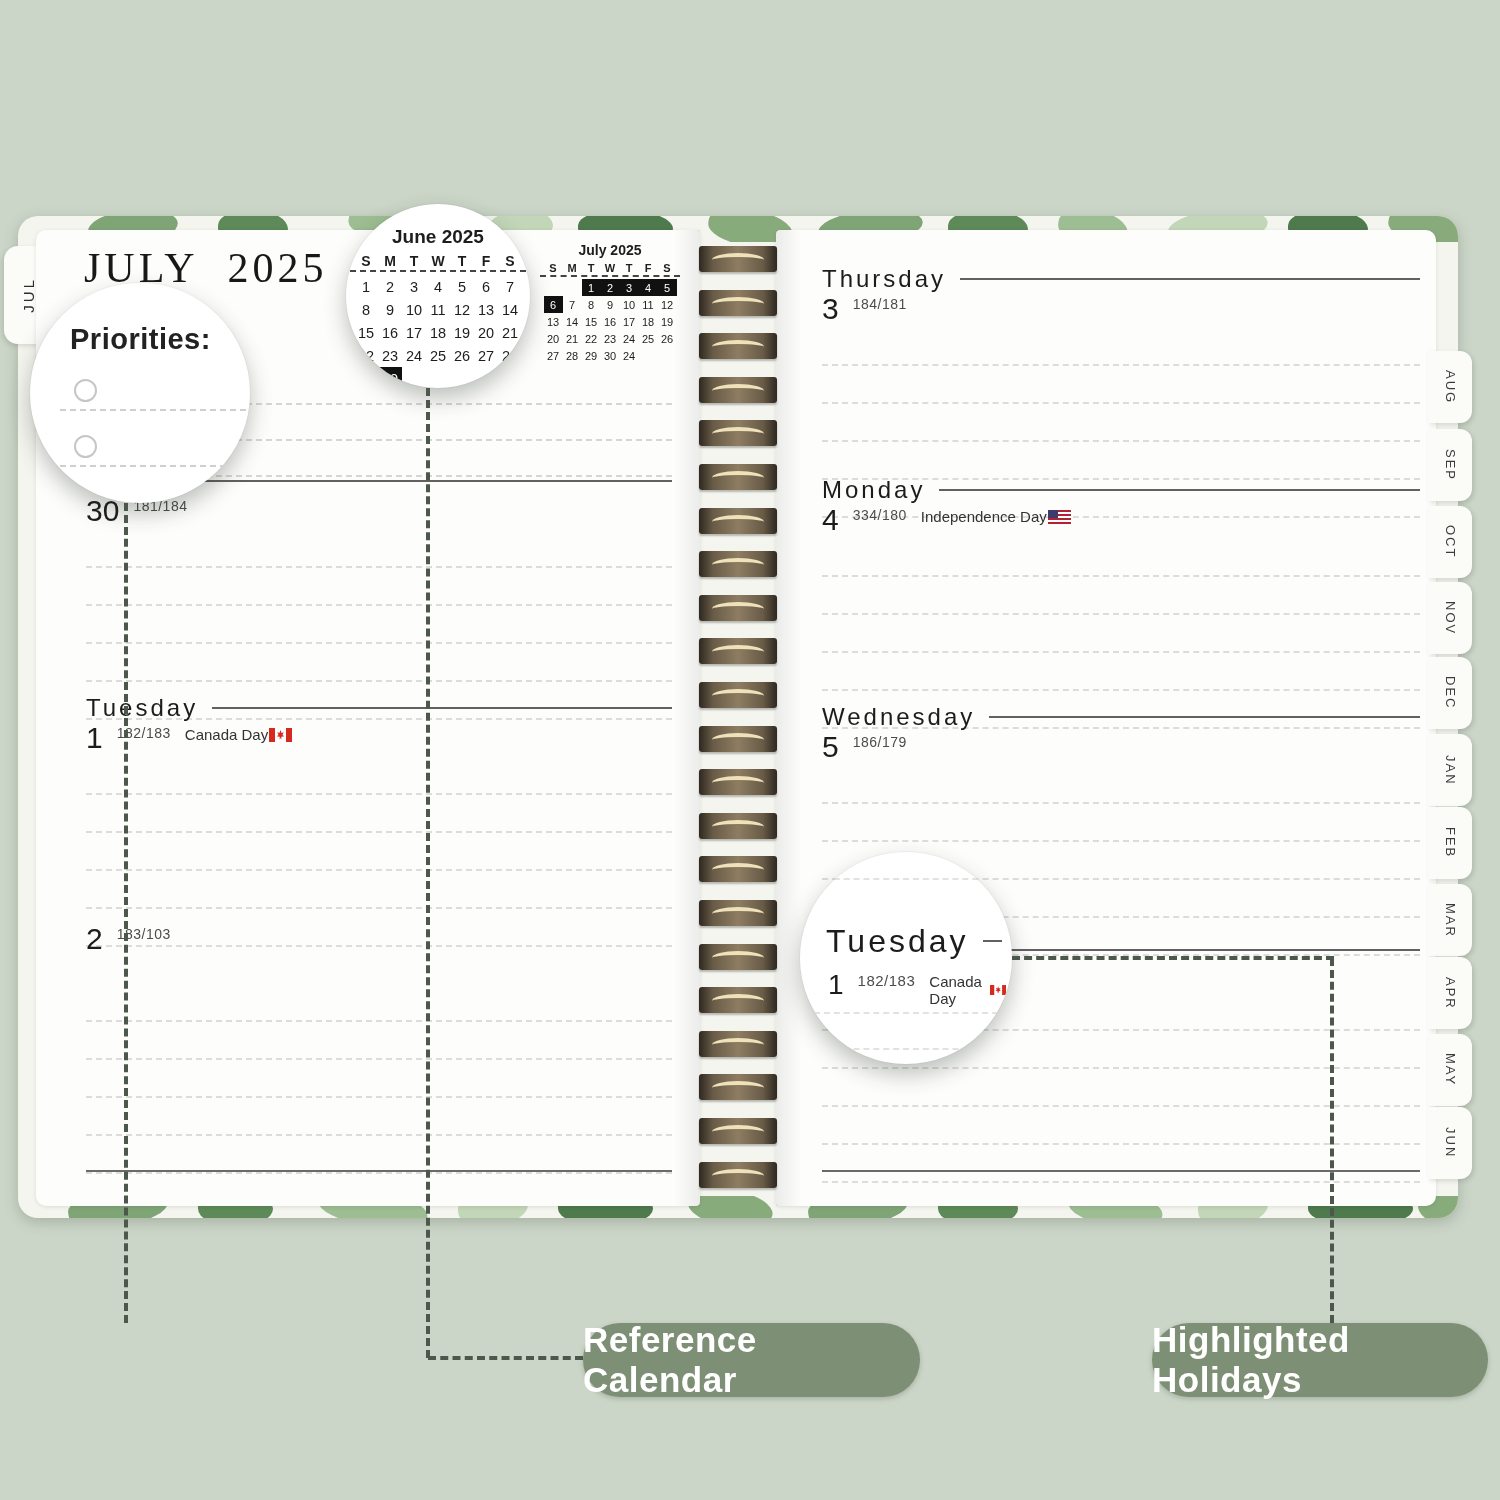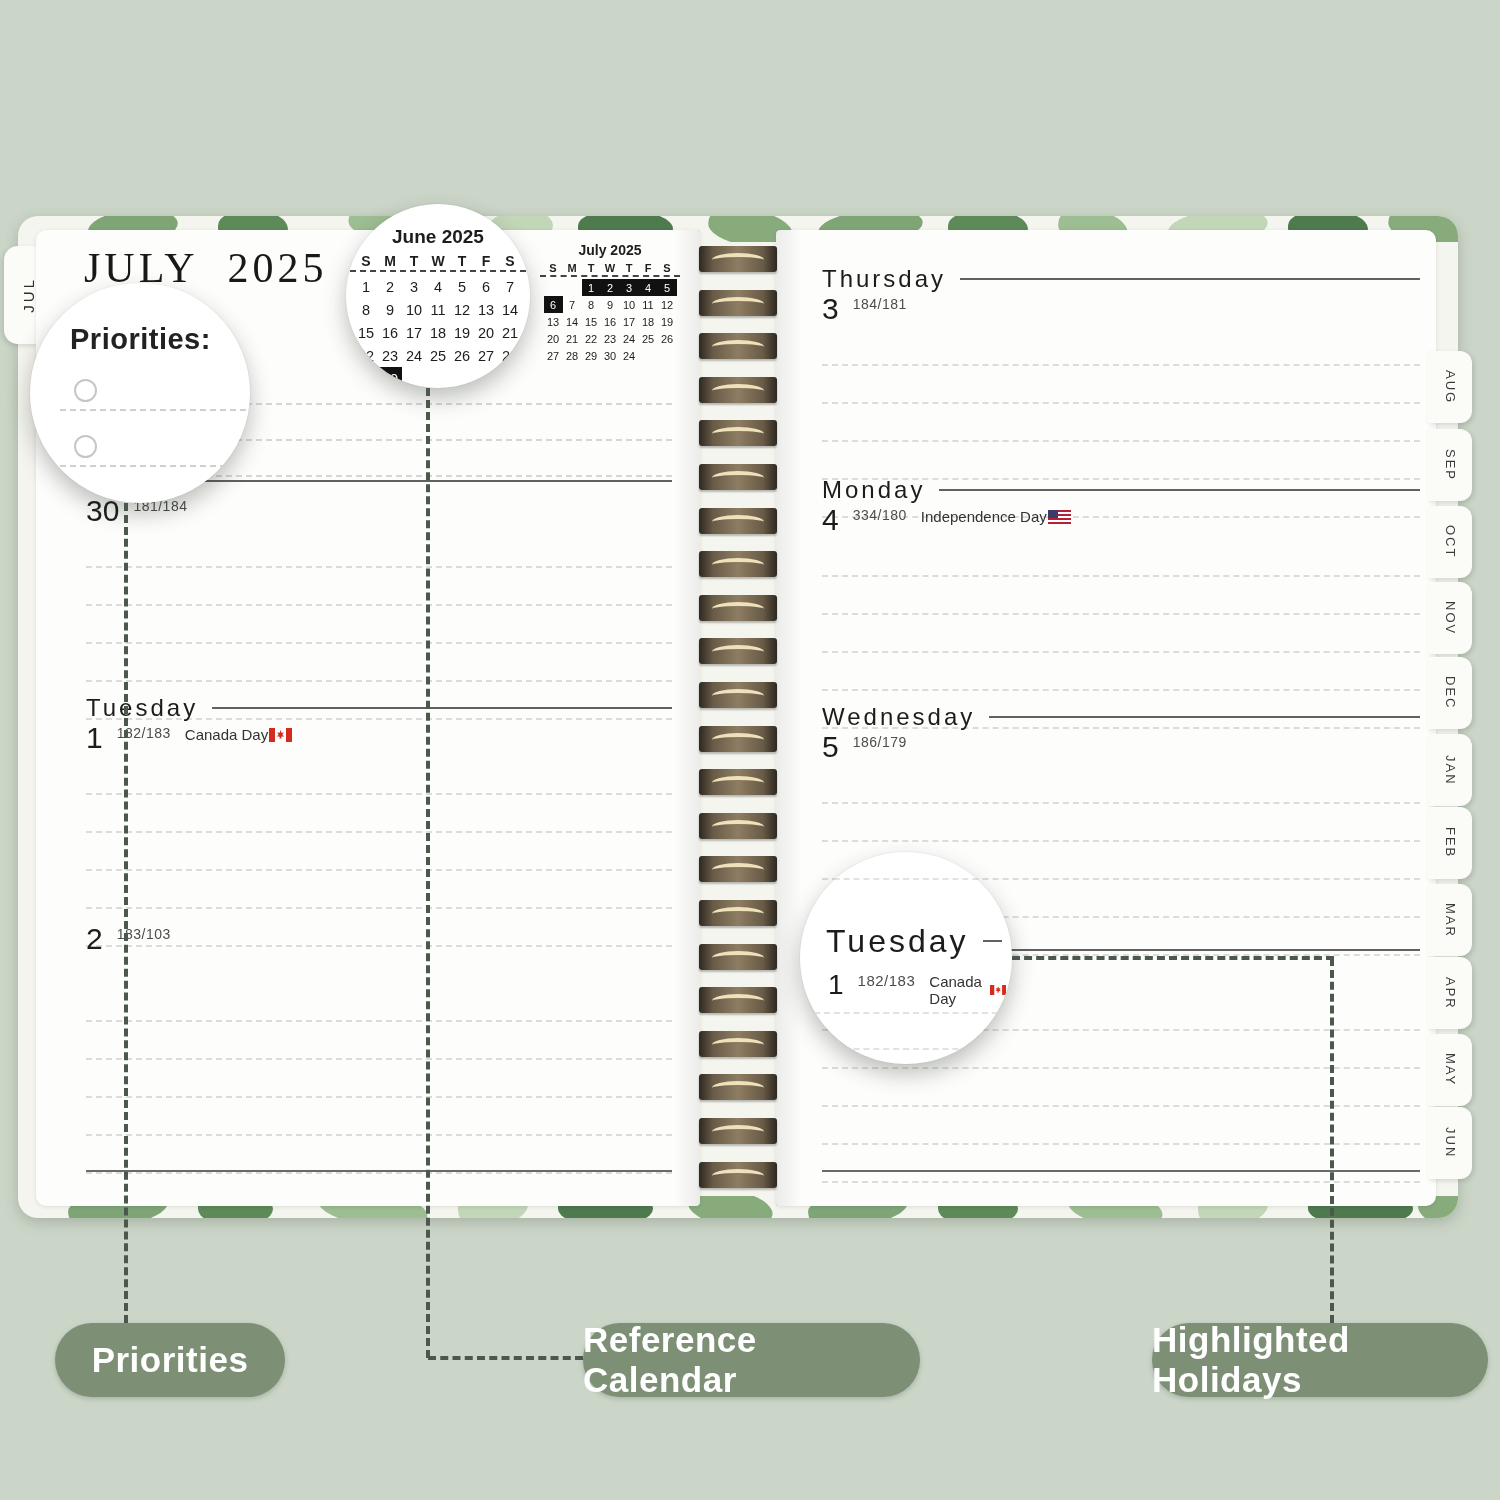--- a/index.html
+++ b/index.html
@@ -558,17 +558,16 @@
       </span>
     </div>
   </div>
 
   <div class="conn v" style="left:124px;top:503px;height:820px"></div>
   <div class="conn v" style="left:426px;top:388px;height:970px"></div>
   <div class="conn h" style="left:428px;top:1356px;width:155px"></div>
   <div class="conn h" style="left:1012px;top:956px;width:322px"></div>
   <div class="conn v" style="left:1330px;top:958px;height:365px"></div>
 
-  <div class="pill" style="left:55px;width:230px">Priorities</div>
   <div class="pill" style="left:1152px;width:336px">Highlighted Holidays</div>
   <div class="pill" style="left:583px;width:337px">Reference Calendar</div>
 
 </div>
 
 </body></html>

